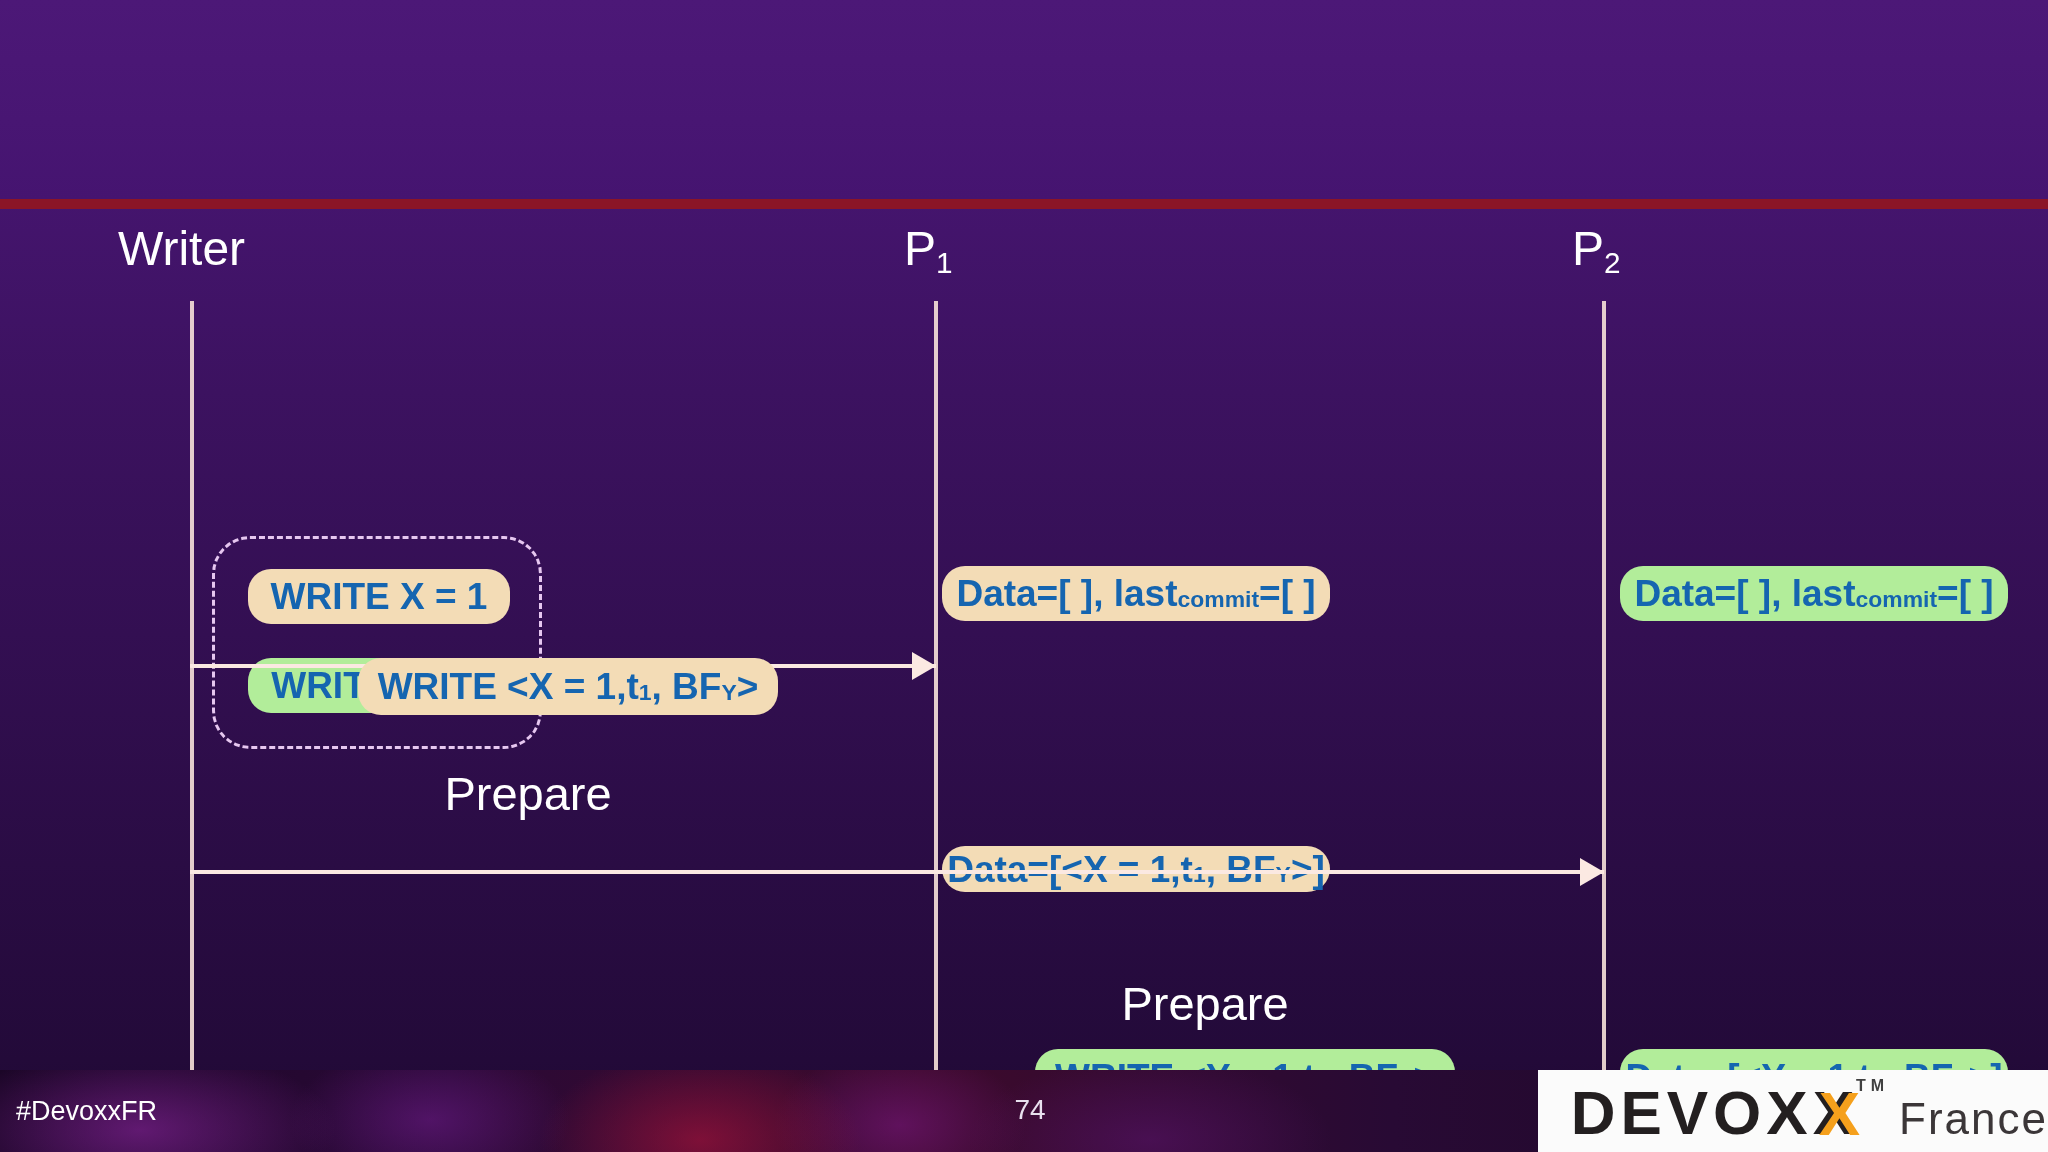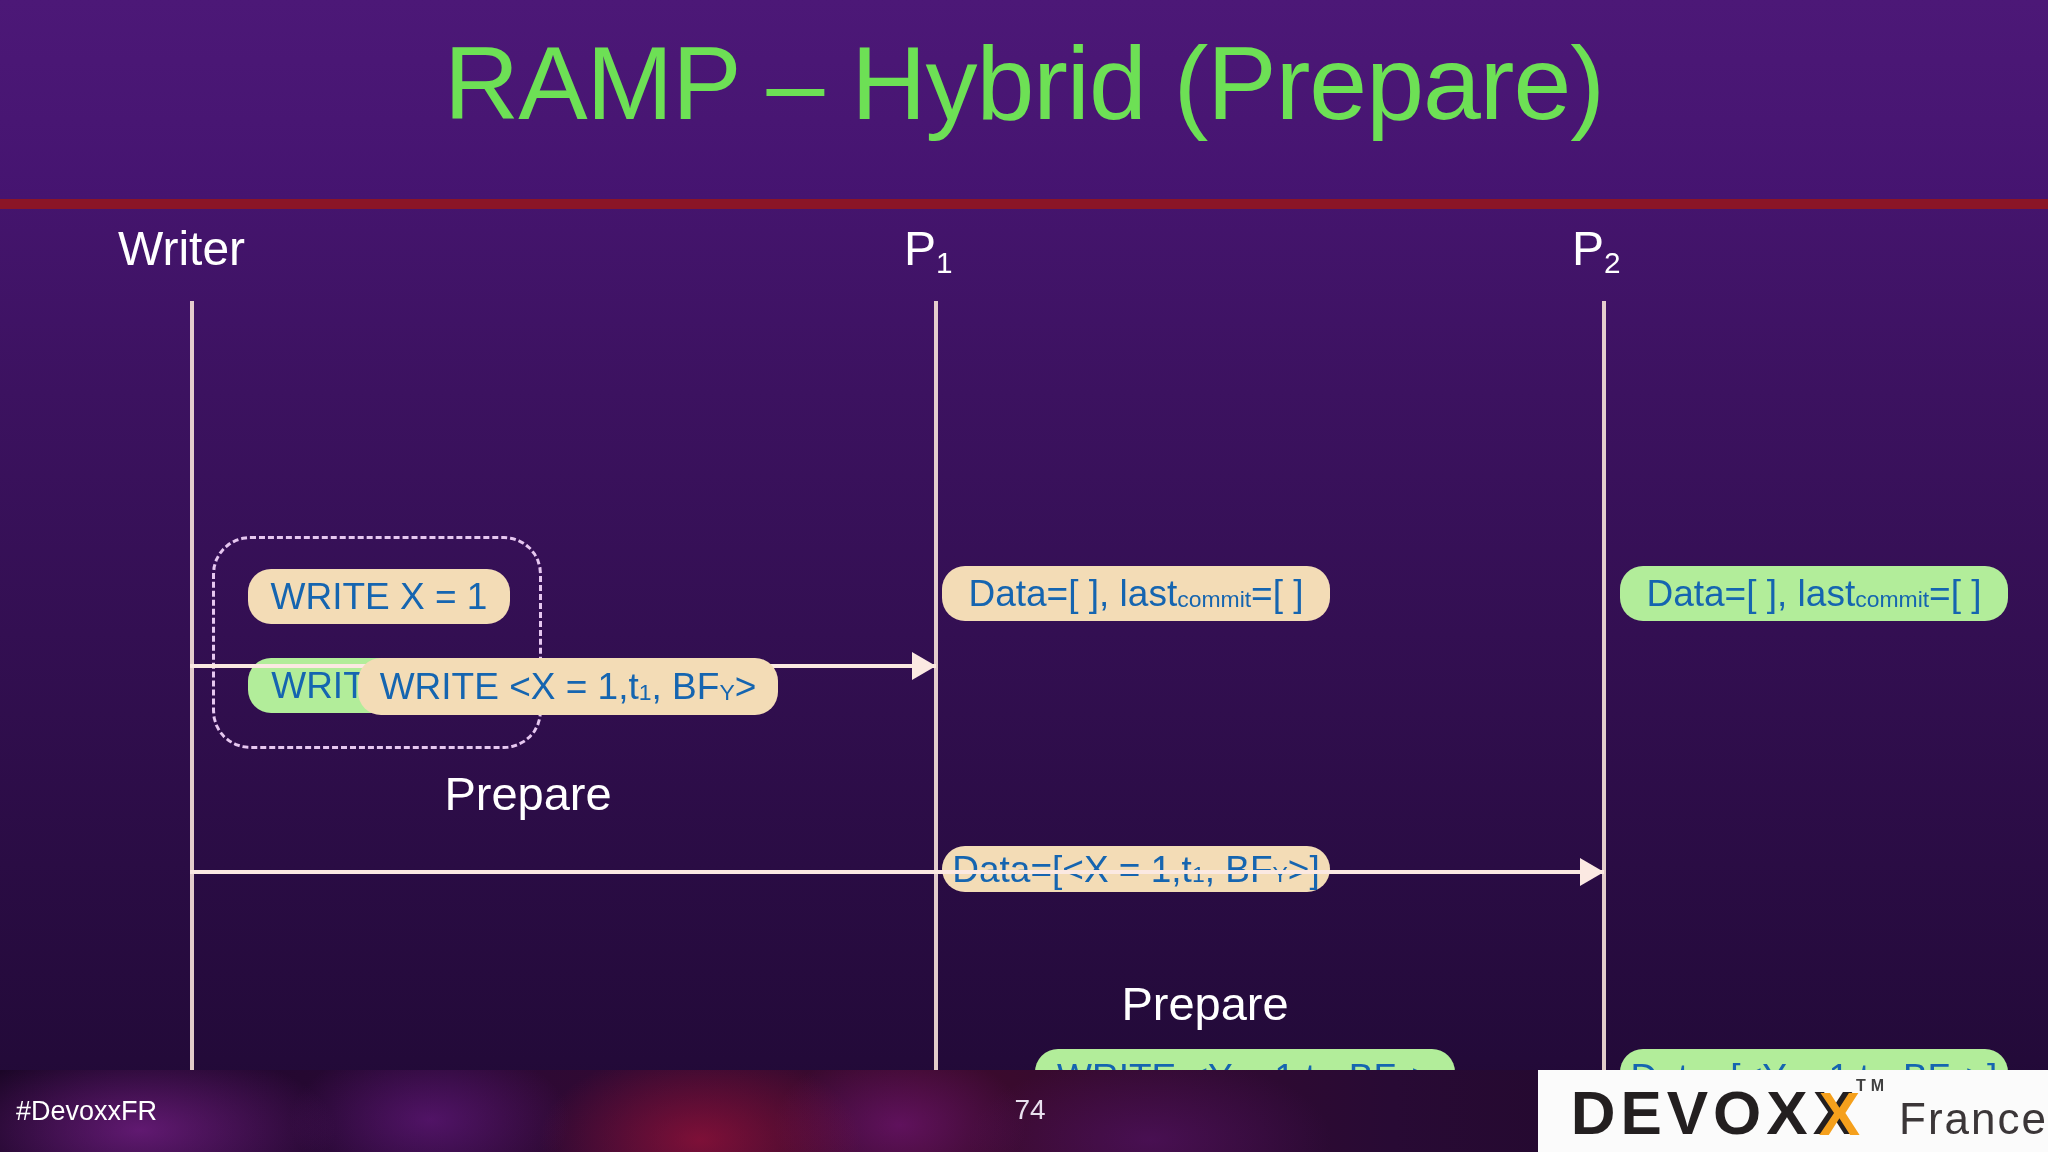--- a/index.html
+++ b/index.html
@@ -82,21 +82,21 @@
   
   .box {
     position: absolute;
     box-sizing: border-box;
     display: flex;
     align-items: center;
     justify-content: center;
     border-radius: 23px;
     color: #1565b0;
     font-size: 37px;
-    font-weight: 400;
+    font-weight: 700;
     white-space: nowrap;
     padding: 0 2px;
     line-height: 1;
   }
   .box.tan   { background: #f3dcb6; }
   .box.green { background: #b2ed9a; }
   .box sub {
     font-size: 0.62em;
     vertical-align: baseline;
     position: relative;
@@ -212,21 +212,20 @@
     margin-left: 26px;
     margin-top: 14px;
   }
 </style>
 </head>
 <body>
 
 <div class="slide">
 
   <div class="title-band"></div>
-  <div class="slide-title">RAMP – Hybrid (Prepare)</div>
   <div class="title-rule"></div>
 
   <div class="diagram">
 
     <div class="lifeline" style="left:190px; top:92px; height:769px;"></div>
     <div class="lifeline" style="left:934px; top:92px; height:769px;"></div>
     <div class="lifeline" style="left:1602px; top:92px; height:769px;"></div>
 
     <div class="actor-label" style="left:118px; top:16px;">
       <span>Writer</span>

